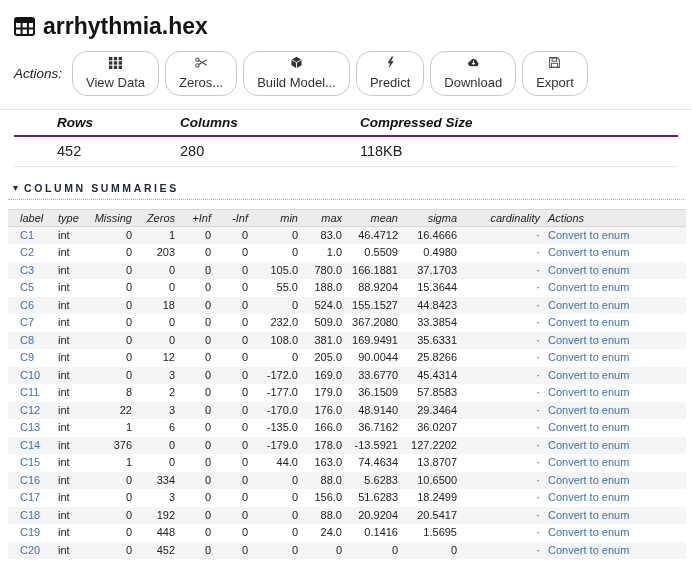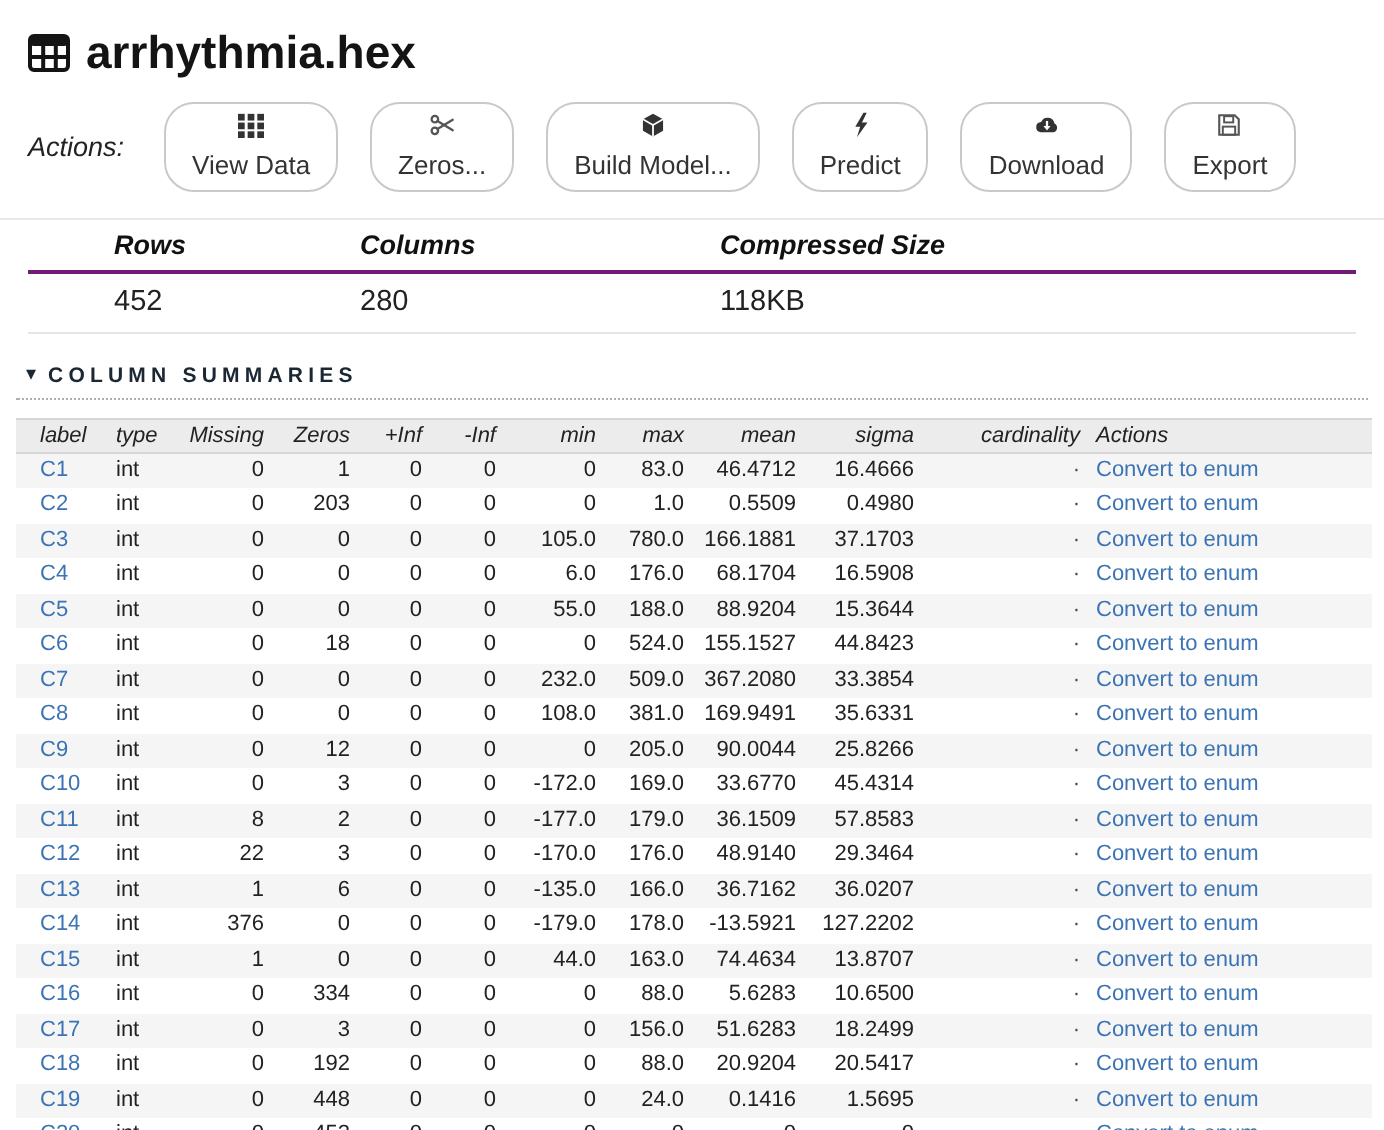--- a/index.html
+++ b/index.html
@@ -9,21 +9,21 @@
     color:#222; width:692px; height:565px; overflow:hidden;
   }
   
   .page-title {
     display:flex; align-items:center; gap:8px;
     margin:13px 14px 11px; font-size:23px; font-weight:600; color:#141414;
   }
   .page-title svg { width:21px; height:19px; flex:0 0 auto; }
 
   
-  .actions-row { display:flex; align-items:center; gap:16px; margin:0 14px; }
+  .actions-row { display:flex; align-items:center; gap:6px; margin:0 14px; }
   .actions-label { font-style:italic; font-size:13.5px; color:#222; margin-right:4px; }
   .btn {
     display:inline-flex; align-items:center; gap:6px;
     border:1px solid #c9c9c9; border-radius:15px; background:#fff;
     padding:4px 13px; font-size:13px; color:#333; cursor:pointer;
     font-family:inherit; line-height:1.2; white-space:nowrap;flex-direction:column;
   }
   .btn svg { width:13px; height:13px; }
   .divider { border:none; border-top:1px solid #e9e9e9; margin:13px 0 0; }
 
@@ -261,34 +261,20 @@
         <td class="num">0</td>
         <td class="num">0</td>
         <td class="num">105.0</td>
         <td class="num">780.0</td>
         <td class="num">166.1881</td>
         <td class="num">37.1703</td>
         <td class="num c-card">·</td>
         <td class="c-actions"><a>Convert to enum</a></td>
       </tr>
 
-      <tr>
-        <td class="c-label"><a>C4</a></td>
-        <td class="left">int</td>
-        <td class="num">0</td>
-        <td class="num">0</td>
-        <td class="num">0</td>
-        <td class="num">0</td>
-        <td class="num">6.0</td>
-        <td class="num">176.0</td>
-        <td class="num">68.1704</td>
-        <td class="num">16.5908</td>
-        <td class="num c-card">·</td>
-        <td class="c-actions"><a>Convert to enum</a></td>
-      </tr>
 
       <tr>
         <td class="c-label"><a>C5</a></td>
         <td class="left">int</td>
         <td class="num">0</td>
         <td class="num">0</td>
         <td class="num">0</td>
         <td class="num">0</td>
         <td class="num">55.0</td>
         <td class="num">188.0</td>

